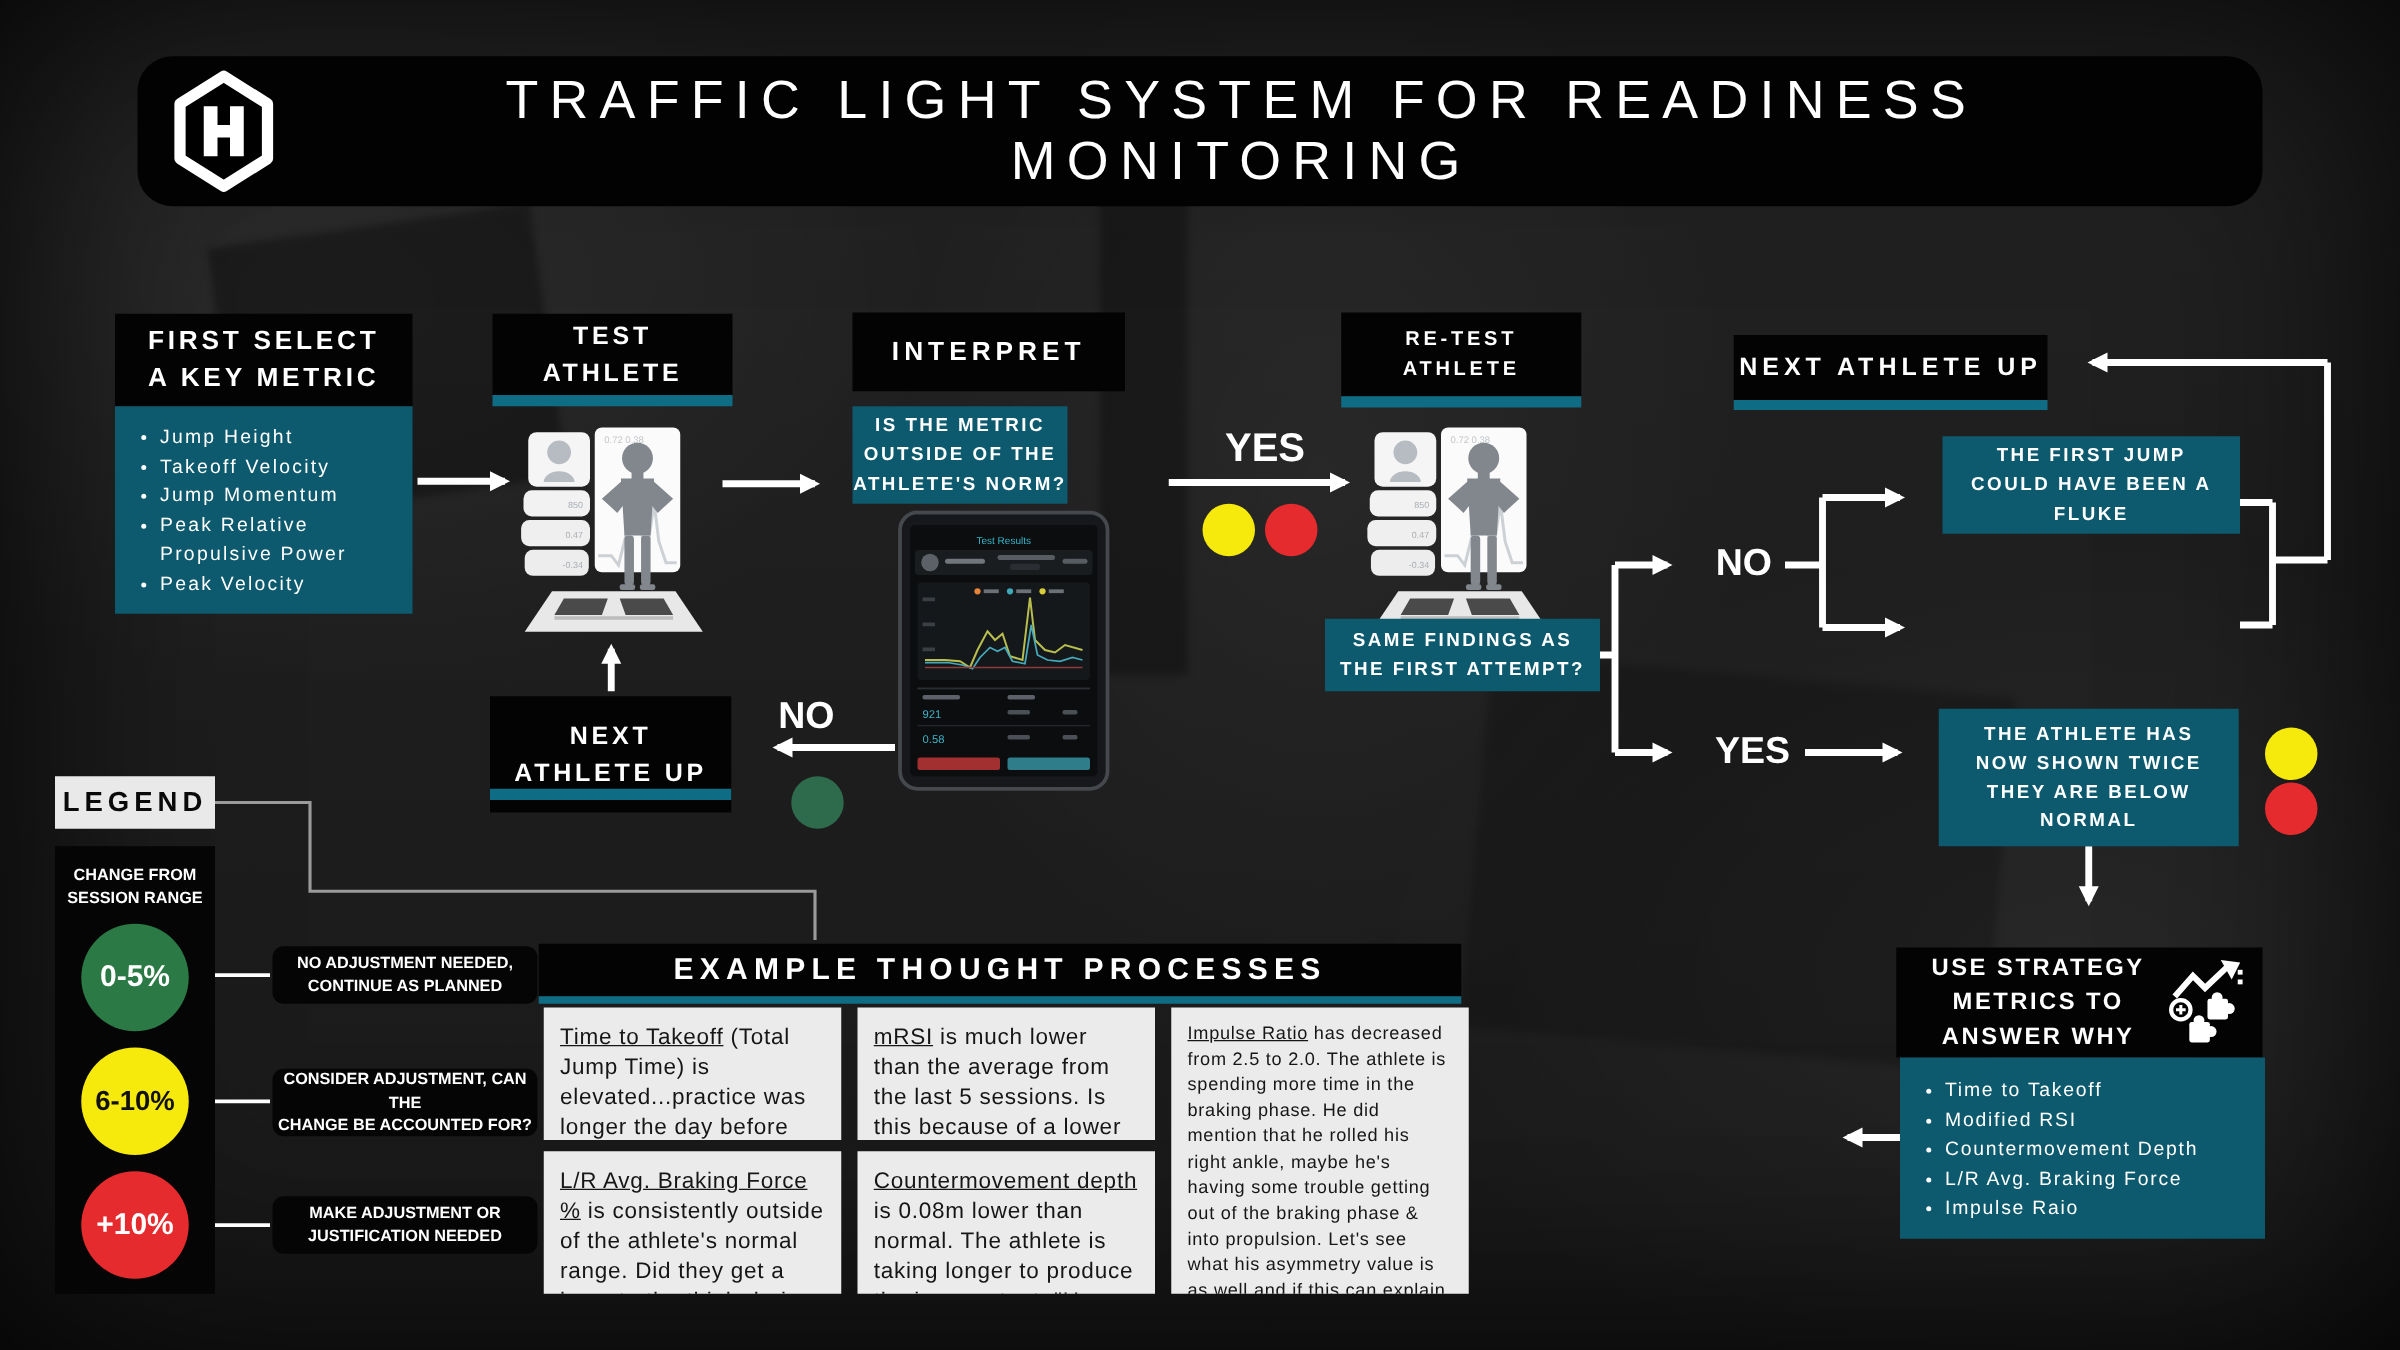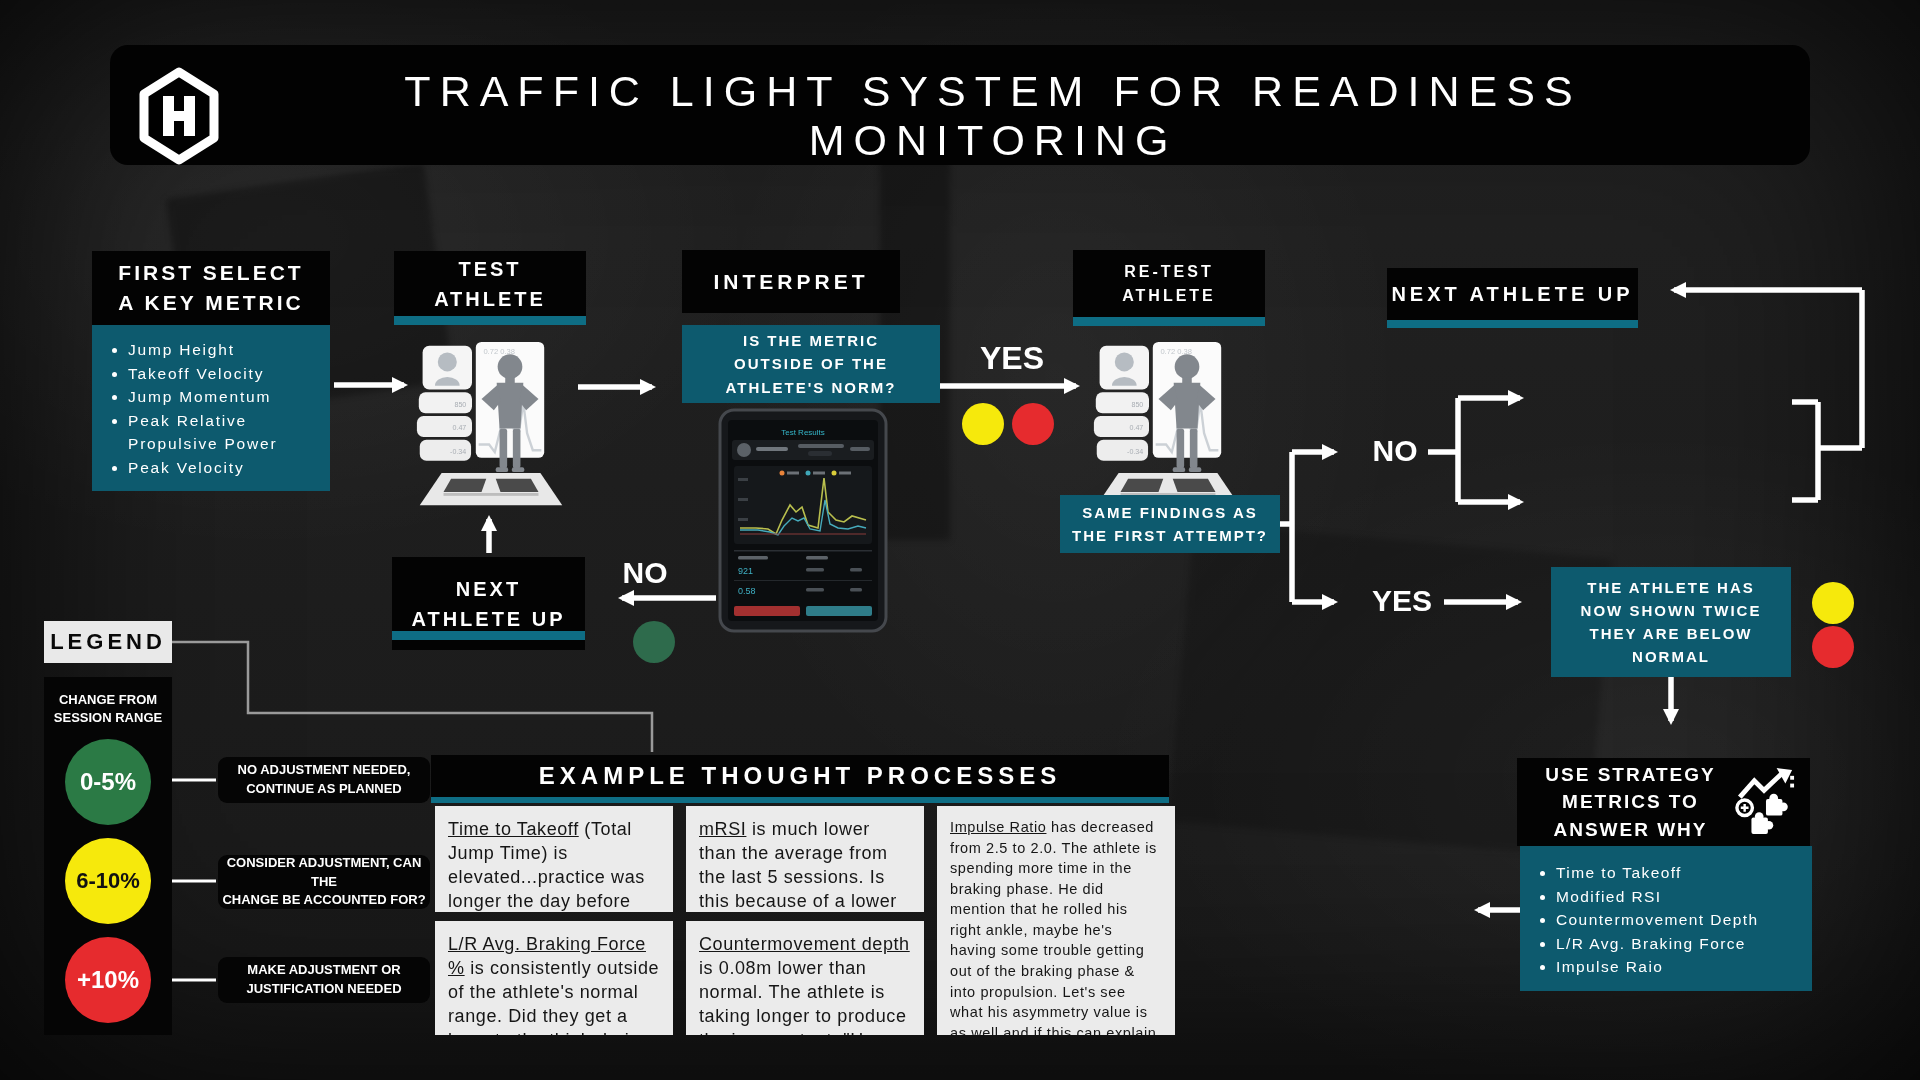--- a/index.html
+++ b/index.html
@@ -24,41 +24,41 @@
             justify-content:center;text-align:center;font-weight:bold;white-space:pre-line;}
   .tealbar{position:absolute;z-index:3;background:#0e6d84;}
   .tealbox{position:absolute;z-index:3;background:#0d5a6e;color:#fff;font-weight:bold;display:flex;
            align-items:center;justify-content:center;text-align:center;white-space:pre-line;
            letter-spacing:2px;}
   .flowlabel{position:absolute;z-index:3;color:#fff;font-weight:bold;text-align:center;}
   .dot{position:absolute;z-index:3;border-radius:50%;}
 
   
   .titlebar{position:absolute;left:110px;top:45px;width:1700px;height:120px;background:#020202;
-            border-radius:18px;display:flex;align-items:flex-end;z-index:3;}
+            border-radius:28px;display:flex;align-items:center;z-index:3;}
   .logo{margin-left:26px;flex:0 0 auto;}
   .pagetitle{flex:1;text-align:center;color:#fff;font-size:43px;letter-spacing:9px;
              font-weight:400;padding-right:46px;}
 
   
   .box-select-hdr{left:92px;top:251px;width:238px;height:74px;font-size:21px;letter-spacing:3px;line-height:1.45;}
   .box-select-body{left:92px;top:325px;width:238px;height:166px;align-items:flex-start;justify-content:flex-start;}
   ul.metrics{list-style:disc;margin:13px 6px 10px 0;padding-left:36px;font-size:15.5px;font-weight:normal;
              letter-spacing:1.8px;line-height:1.52;text-align:left;white-space:normal;}
 
   .box-test-hdr{left:394px;top:251px;width:192px;height:65px;font-size:20px;letter-spacing:3px;line-height:1.5;}
   .bar-test{left:394px;top:316px;width:192px;height:9px;}
   .ath1{left:415px;top:338px;}
   .box-nexta-left{left:392px;top:557px;width:193px;height:93px;font-size:20px;letter-spacing:3px;line-height:1.5;}
   .bar-nexta-left{left:392px;top:631px;width:193px;height:9px;}
   .no-left{left:600px;top:556px;width:90px;font-size:30px;}
   .green-dot-left{left:633px;top:621px;width:42px;height:42px;background:#2e6b4c;}
 
   .box-interpret-hdr{left:682px;top:250px;width:218px;height:63px;font-size:21px;letter-spacing:4px;}
-  .box-interpret-q{left:682px;top:325px;width:258px;height:78px;font-size:15px;line-height:1.55;}
+  .box-interpret-q{left:682px;top:325px;width:172px;height:78px;font-size:15px;line-height:1.55;}
   .tablet{left:718px;top:408px;}
 
   .yes-top{left:960px;top:340px;width:104px;font-size:32px;}
   .yellow-dot-top{left:962px;top:403px;width:42px;height:42px;background:#f6e90c;}
   .red-dot-top{left:1012px;top:403px;width:42px;height:42px;background:#e62b2e;}
 
   .box-retest-hdr{left:1073px;top:250px;width:192px;height:67px;font-size:16px;letter-spacing:3px;line-height:1.5;}
   .bar-retest{left:1073px;top:317px;width:192px;height:9px;}
   .ath2{left:1092px;top:338px;}
   .box-same{left:1060px;top:495px;width:220px;height:58px;font-size:15px;line-height:1.55;}
@@ -273,20 +273,23 @@
     </svg>
   <div class="tealbox box-same">SAME FINDINGS AS
 THE FIRST ATTEMPT?</div>
 
   <div class="flowlabel no-branch">NO</div>
   <div class="flowlabel yes-branch">YES</div>
 
   <div class="blackbox box-nexta-right">NEXT ATHLETE UP</div>
   <div class="tealbar bar-nexta-right"></div>
 
+  <div class="tealbox box-fluke">THE FIRST JUMP
+COULD HAVE BEEN A
+FLUKE</div>
   <div class="tealbox box-twice">THE ATHLETE HAS
 NOW SHOWN TWICE
 THEY ARE BELOW
 NORMAL</div>
   <div class="dot yellow-dot-right"></div>
   <div class="dot red-dot-right"></div>
 
   <div class="box-strategy-hdr">
     <div class="strat-title">USE STRATEGY
 METRICS TO

